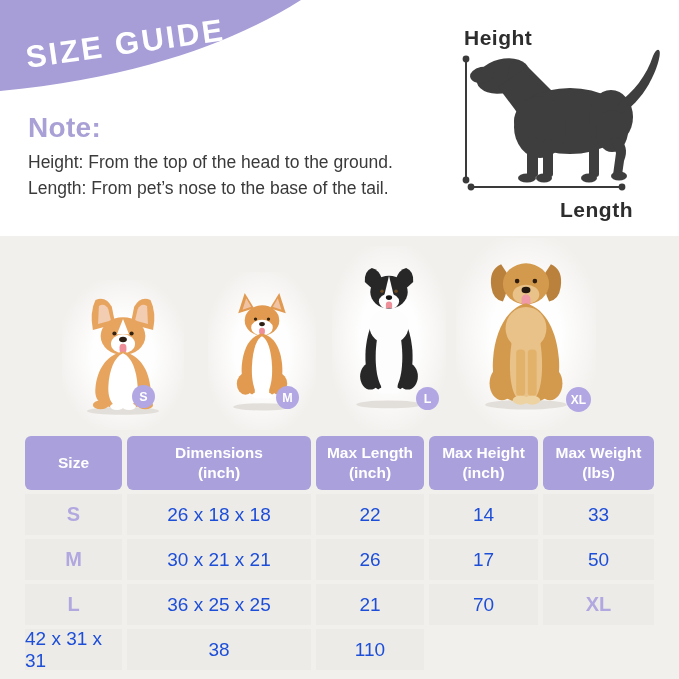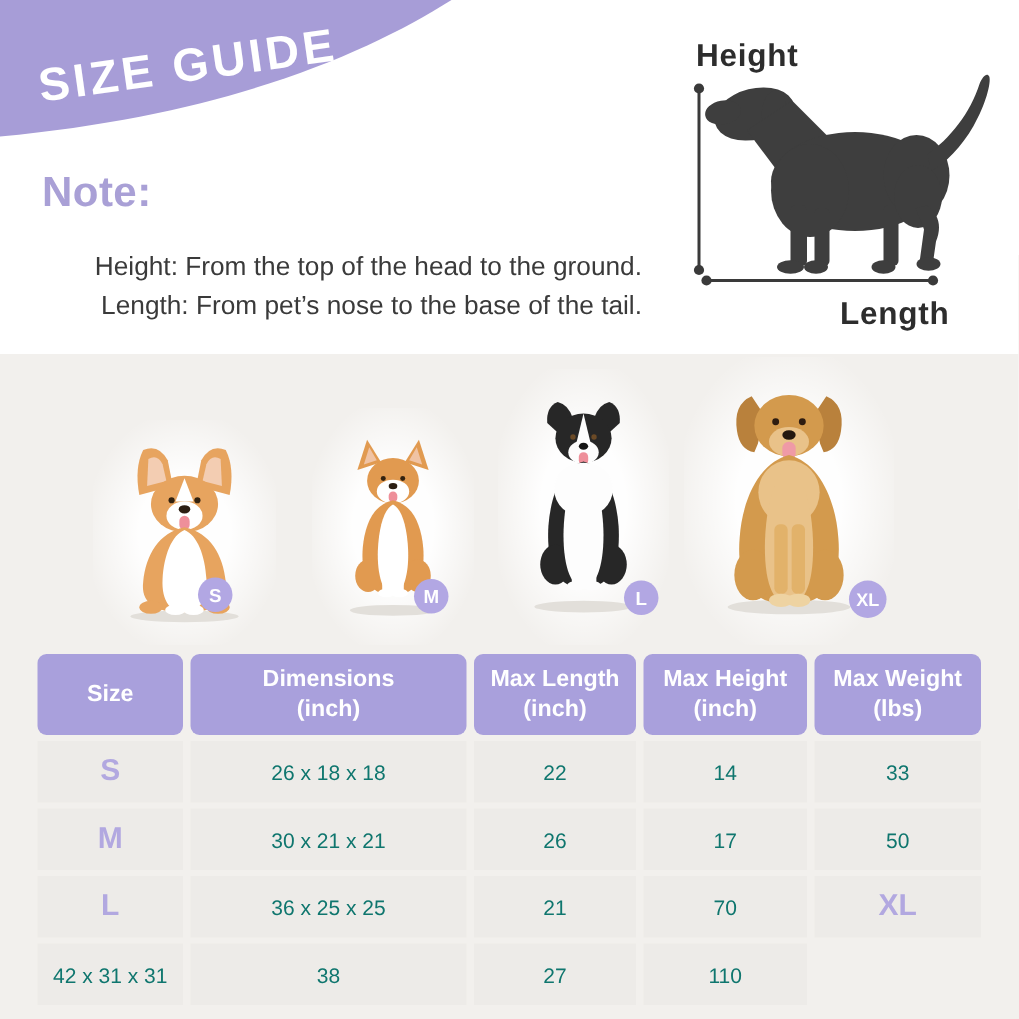--- a/index.html
+++ b/index.html
@@ -15,21 +15,21 @@
   .banner-title {
     position:absolute; left:26px; top:40px;
     transform:rotate(-8deg); transform-origin:left center;
     color:#fff; font-size:31px; font-weight:800; letter-spacing:2.5px;
     white-space:nowrap;
   }
 
   
   .note { position:absolute; left:28px; top:112px; width:400px; }
   .note h2 { color:#a9a0d6; font-size:28px; font-weight:800; letter-spacing:.3px; }
-  .note p { margin-top:20px; font-size:17.5px; line-height:26px; color:#3a3a3a;text-align:right; }
+  .note p { margin-top:5px; font-size:17.5px; line-height:26px; color:#3a3a3a; }
 
   
   .diagram { position:absolute; left:450px; top:18px; width:225px; height:205px; }
   .diag-label { position:absolute; font-size:21px; font-weight:800; color:#2d2d2d; letter-spacing:.5px; }
   .label-height { left:14px; top:8px; }
   .label-length { left:110px; top:180px; }
   .v-line { position:absolute; left:11px; top:36px; }
   .h-line { position:absolute; left:15px; top:163px; }
   .silhouette { position:absolute; left:20px; top:27px; }
 
@@ -70,21 +70,21 @@
   }
   .hcell {
     height:54px; background:#a9a0dc; border-radius:6px;
     display:flex; flex-direction:column; align-items:center; justify-content:center;
     color:#fff; font-weight:700; font-size:15.5px; line-height:1.32; text-align:center;
   }
   .hcell span:empty { display:none; }
   .dcell {
     height:41px; background:#edebe8;
     display:flex; align-items:center; justify-content:center;
-    font-size:14px; color:#0f766e;
+    font-size:19px; color:#1d4ed8;
   }
   .dcell.size-letter { color:#b2a8e0; font-weight:700; font-size:20px; }
 </style>
 </head>
 <body>
 
 <div class="banner-wrap">
   <svg width="320" height="100" viewBox="0 0 320 100">
     <path d="M0 0 H301 C244 36 150 77 0 91 Z" fill="#a79dd7"></path>
   </svg>
@@ -286,15 +286,14 @@
   <div class="dcell">50</div>
 
   <div class="dcell size-letter">L</div>
   <div class="dcell">36 x 25 x 25</div>
   <div class="dcell">21</div>
   <div class="dcell">70</div>
 
   <div class="dcell size-letter row-last corner-l">XL</div>
   <div class="dcell row-last">42 x 31 x 31</div>
   <div class="dcell row-last">38</div>
-  <div class="dcell row-last">27</div>
   <div class="dcell row-last corner-r">110</div>
 </div>
 
 </body></html>

